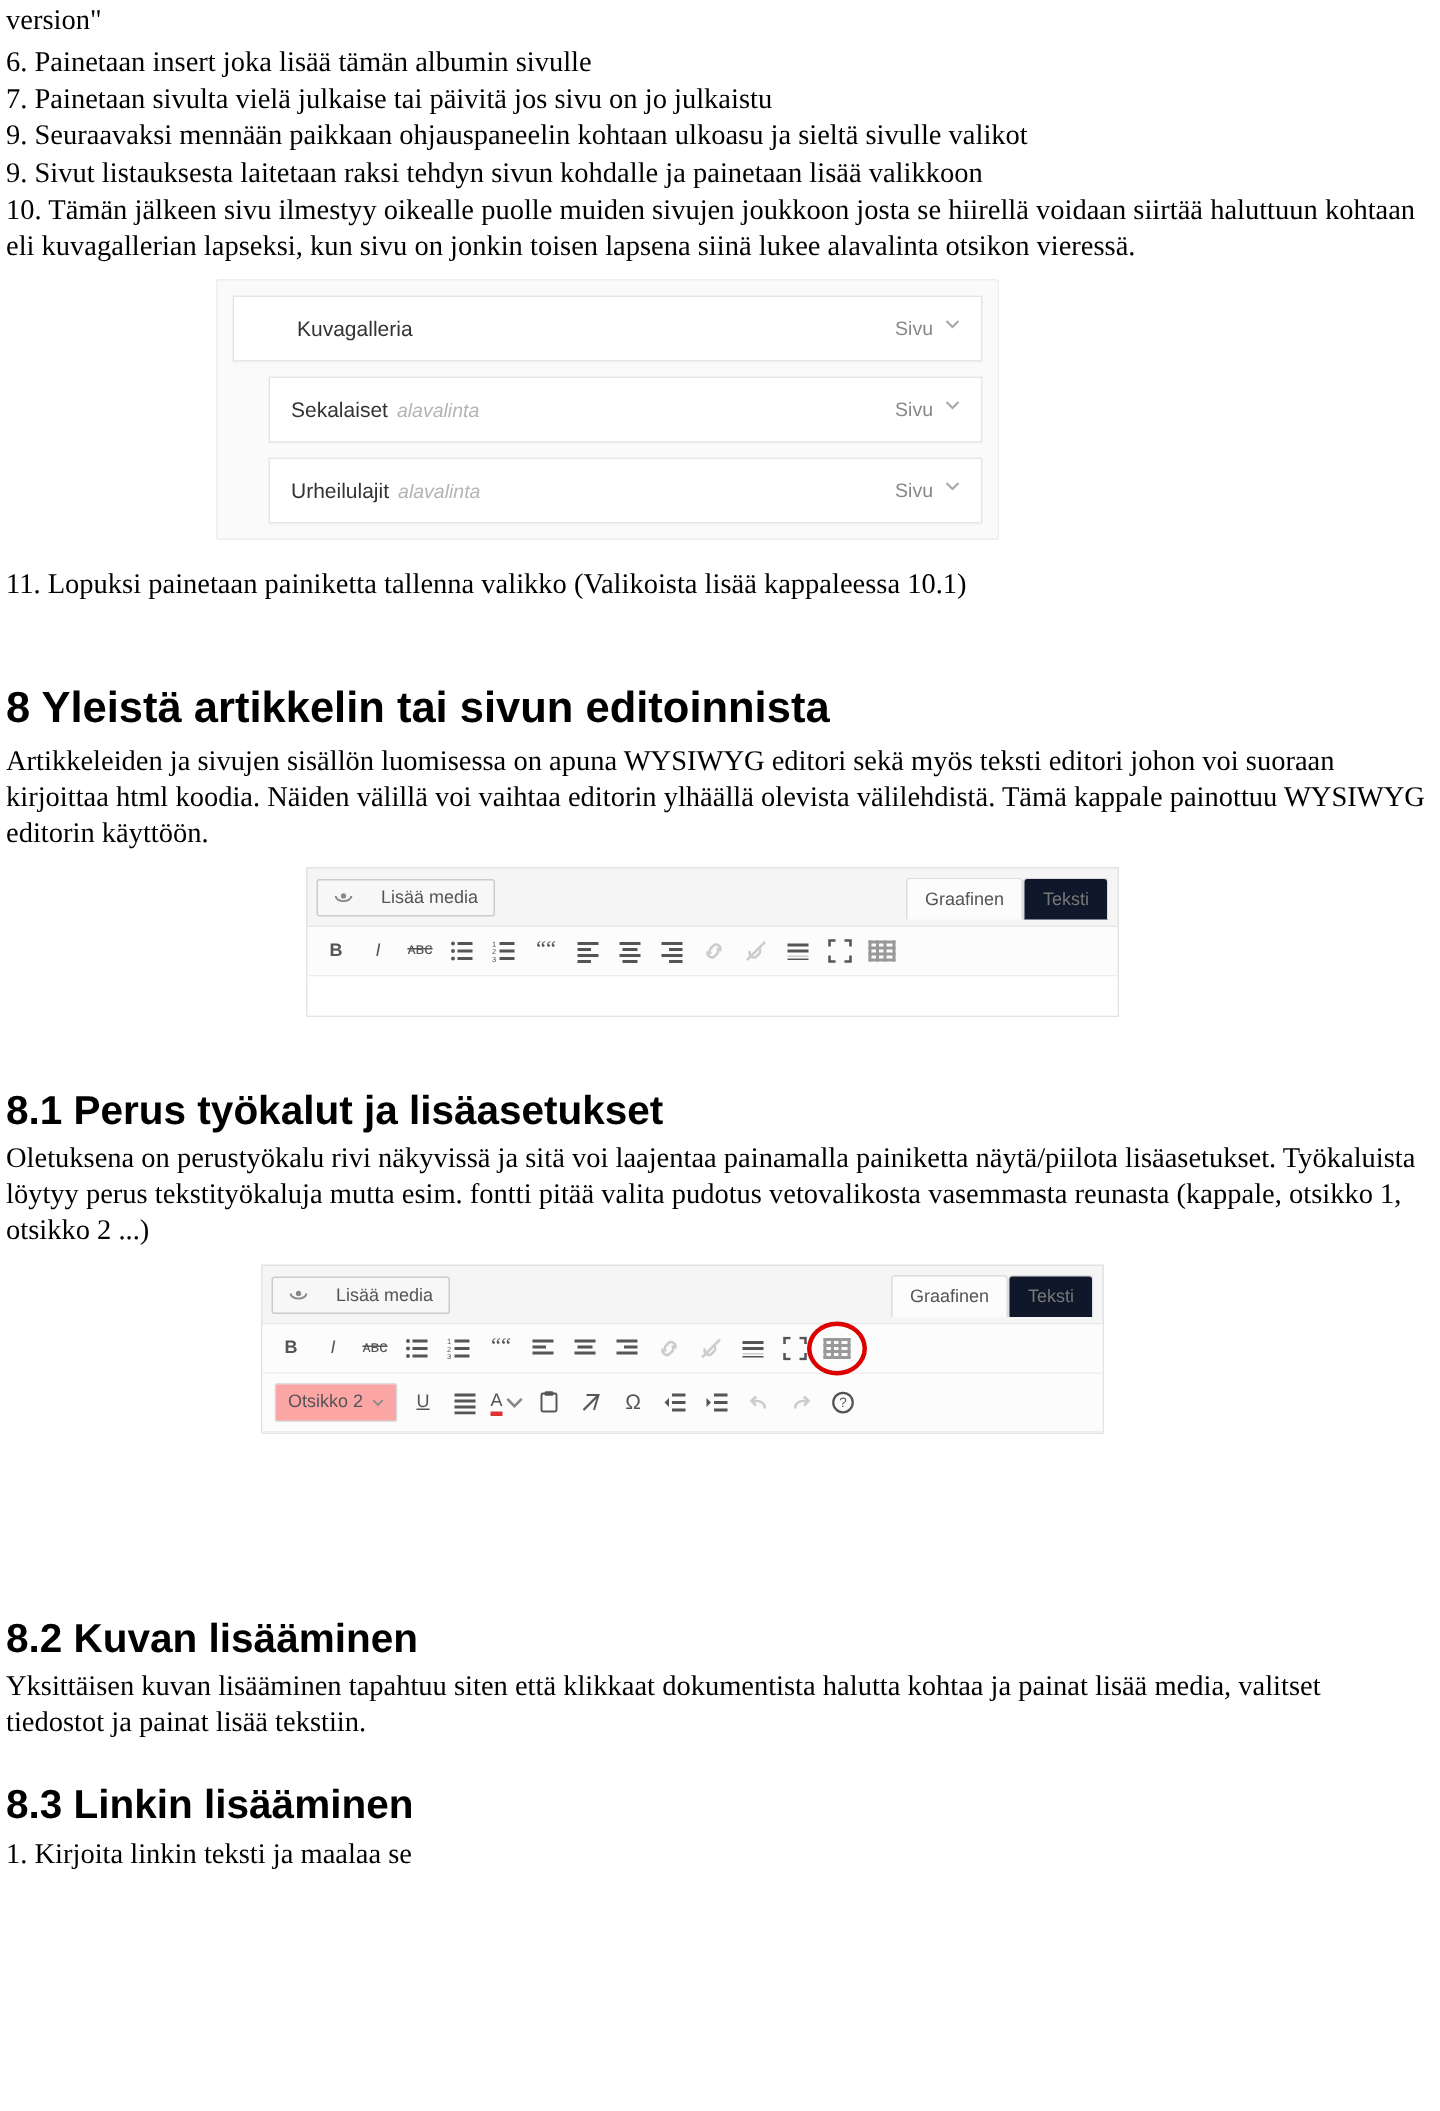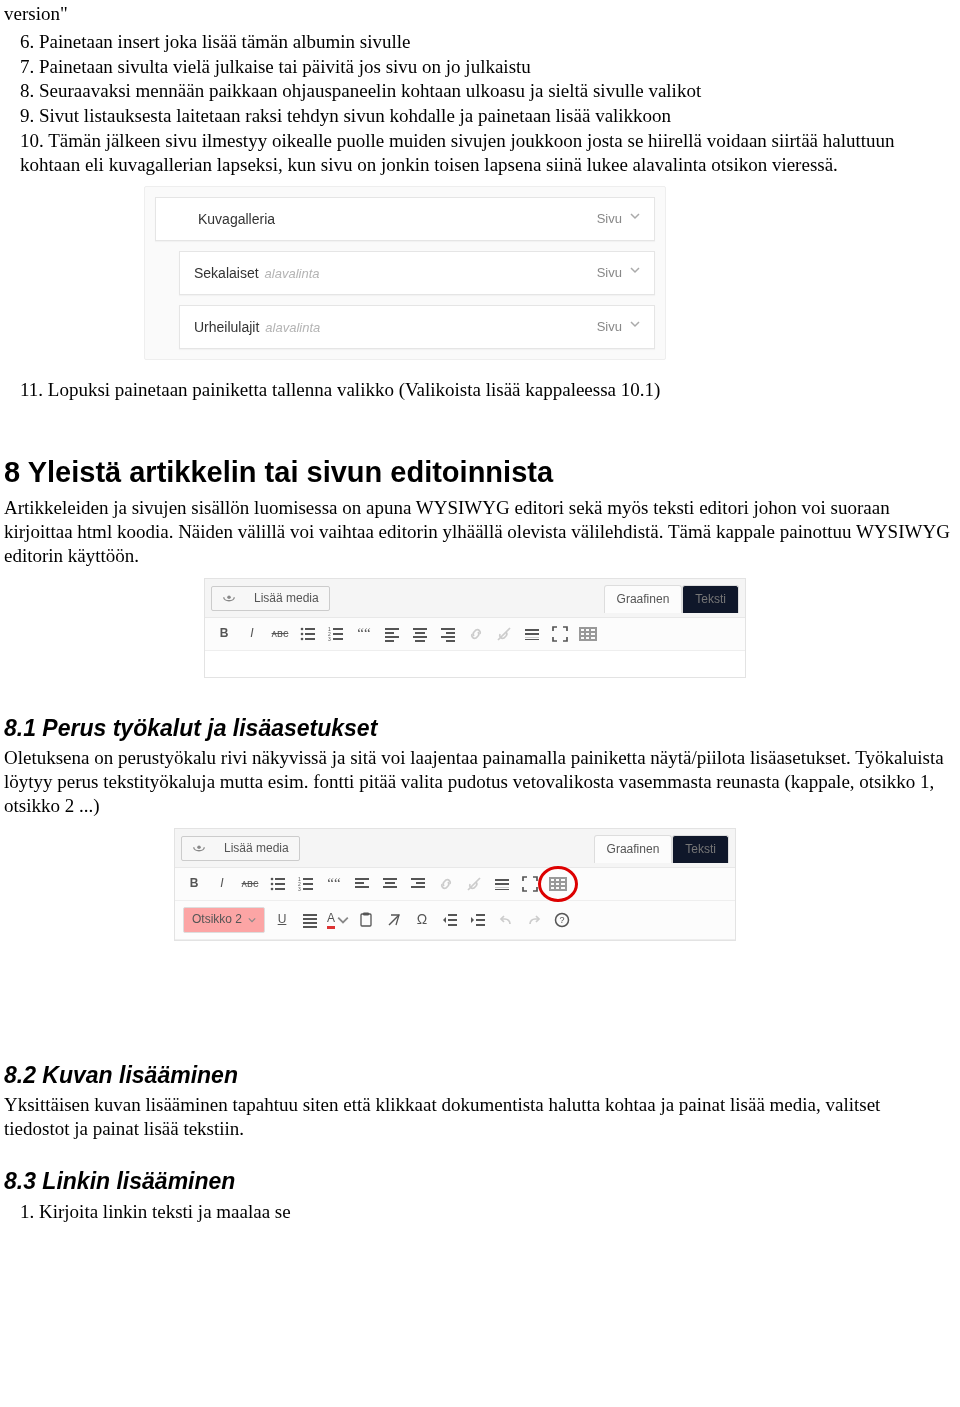--- a/index.html
+++ b/index.html
@@ -7,21 +7,21 @@
     font-size: 19px;
     line-height: 1.25;
     color: #000;
     margin: 0;
     padding: 0 10px 40px 4px;
     background: #fff;
     width: 960px;
     box-sizing: border-box;
   }
   .para { margin: 2px 0 4px 0; }
-  .ol-line { margin: 1px 16px; }
+  .ol-line { margin: 1px 0; }
   .indent-img { margin: 10px 0 10px 140px; }
   .indent-img2 { margin: 10px 0 10px 200px; }
 
   
   .wp-panel {
     width: 520px;
     background: #fafafa;
     border: 1px solid #eee;
     border-radius: 2px;
     font-family: Arial, Helvetica, sans-serif;
@@ -40,21 +40,21 @@
   .wp-row.level2 { margin: 10px 10px 0 34px; }
   .wp-row.last { margin-bottom: 10px; }
   .wp-title { display:flex; align-items:baseline; gap:6px; }
   .wp-title .name { color:#333; font-size:14px; }
   .wp-title .sub  { color:#b4b4b4; font-size:13px; font-style: italic; }
   .wp-type { display:flex; gap:8px; color:#888; font-size:13px; }
   .wp-type svg { width:10px; height:10px; }
 
   
   h2.sec { font-family: Arial, Helvetica, sans-serif; font-size: 29px; font-weight: 700; margin: 52px 0 6px 0; }
-  h3.sub { font-family: Arial, Helvetica, sans-serif; font-size: 23px; font-weight: 700; font-style: italic; margin: 36px 0 4px 0; }
+  h3.sub { font-family: Arial, Helvetica, sans-serif; font-size: 27px; font-weight: 700; margin: 46px 0 4px 0; }
 
   
   .editor {
     width: 540px;
     background:#f5f5f5;
     border:1px solid #e3e3e3;
     font-family: Arial, Helvetica, sans-serif;
   }
   .editor .toprow {
     display:flex; align-items:center; justify-content:space-between;
@@ -118,21 +118,21 @@
       linear-gradient(#999,#999) 16px 0/2px 100% no-repeat;
   }
   .faded { color:#bdbdbd; }
 </style>
 </head>
 <body>
 
 <div class="para">version"</div>
 <div class="ol-line">6. Painetaan insert joka lisää tämän albumin sivulle</div>
 <div class="ol-line">7. Painetaan sivulta vielä julkaise tai päivitä jos sivu on jo julkaistu</div>
-<div class="ol-line">8. Seuraavaksi mennään paikkaan ohjauspaneelin kohtaan ulkoasu ja sieltä sivulle valikot</div>
+<div class="ol-line">9. Seuraavaksi mennään paikkaan ohjauspaneelin kohtaan ulkoasu ja sieltä sivulle valikot</div>
 <div class="ol-line">9. Sivut listauksesta laitetaan raksi tehdyn sivun kohdalle ja painetaan lisää valikkoon</div>
 <div class="ol-line">10. Tämän jälkeen sivu ilmestyy oikealle puolle muiden sivujen joukkoon josta se hiirellä voidaan siirtää haluttuun kohtaan eli kuvagallerian lapseksi, kun sivu on jonkin toisen lapsena siinä lukee alavalinta otsikon vieressä.</div>
 
 <div class="indent-img">
   <div class="wp-panel">
     <div class="wp-row level1">
       <span class="wp-title">
         <span class="name">Kuvagalleria</span>
       </span>
       <span class="wp-type">

